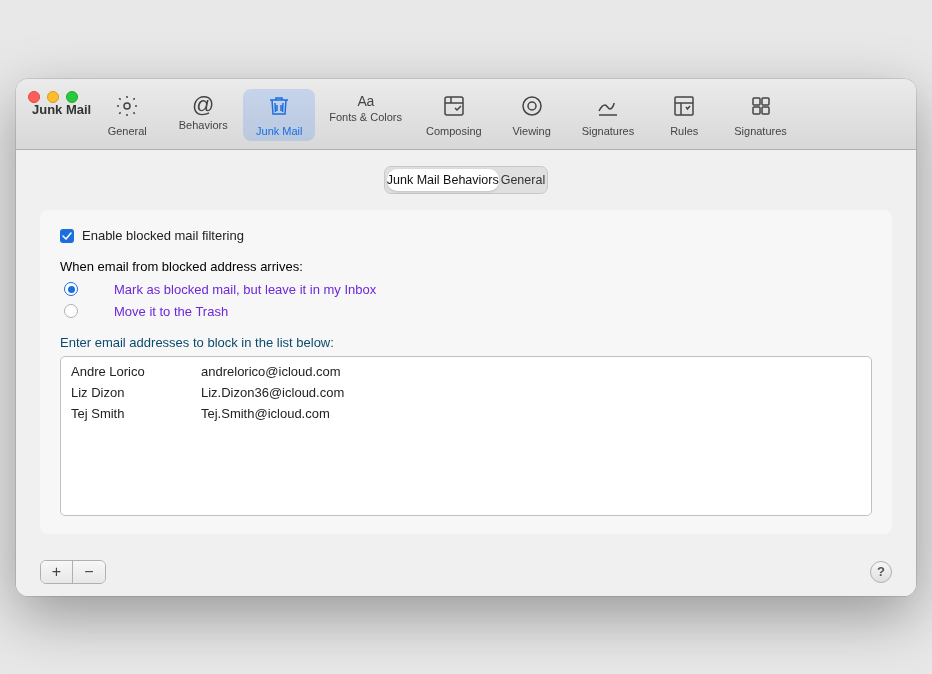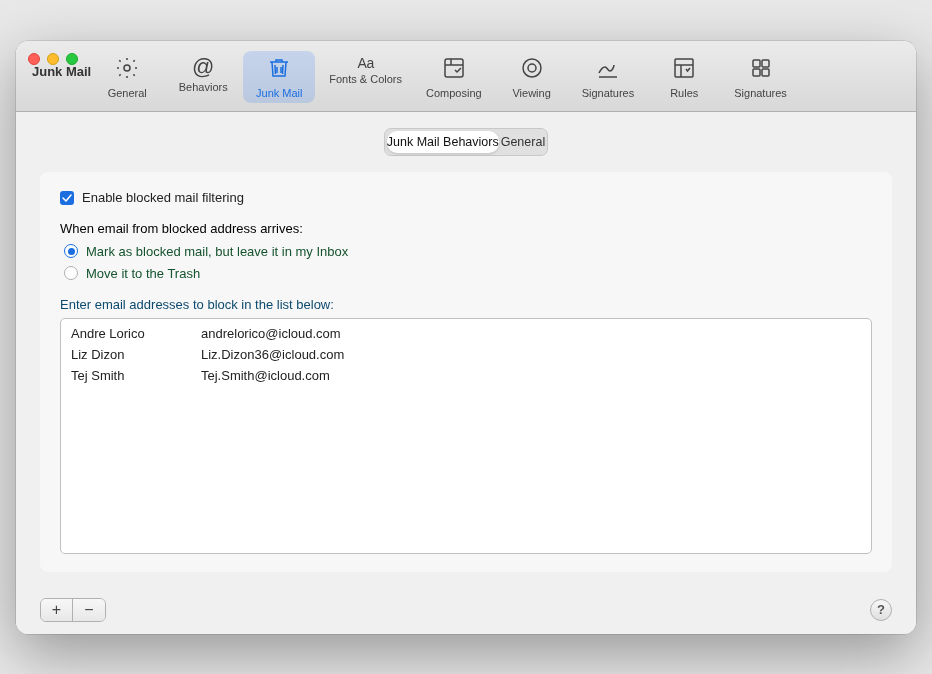--- a/index.html
+++ b/index.html
@@ -205,34 +205,35 @@
     .radio-btn.selected::after {
       content: '';
       width: 7px;
       height: 7px;
       border-radius: 50%;
       background: #1a6ee0;
     }
 
     .radio-label {
       font-size: 13px;
-      color: #14532d;
+      color: #6d28d9;
+      margin-left: 28px;
     }
 
     .list-label {
       font-size: 13px;
       color: #0c4a6e;
       margin-bottom: 6px;
     }
 
     .blocked-list {
       background: #fff;
       border: 1px solid #c0c0c0;
       border-radius: 5px;
-      height: 236px;
+      height: 160px;
       overflow-y: auto;
       padding: 4px 0;
     }
 
     .list-row {
       display: flex;
       padding: 3px 10px;
       font-size: 13px;
       color: #222;
     }

